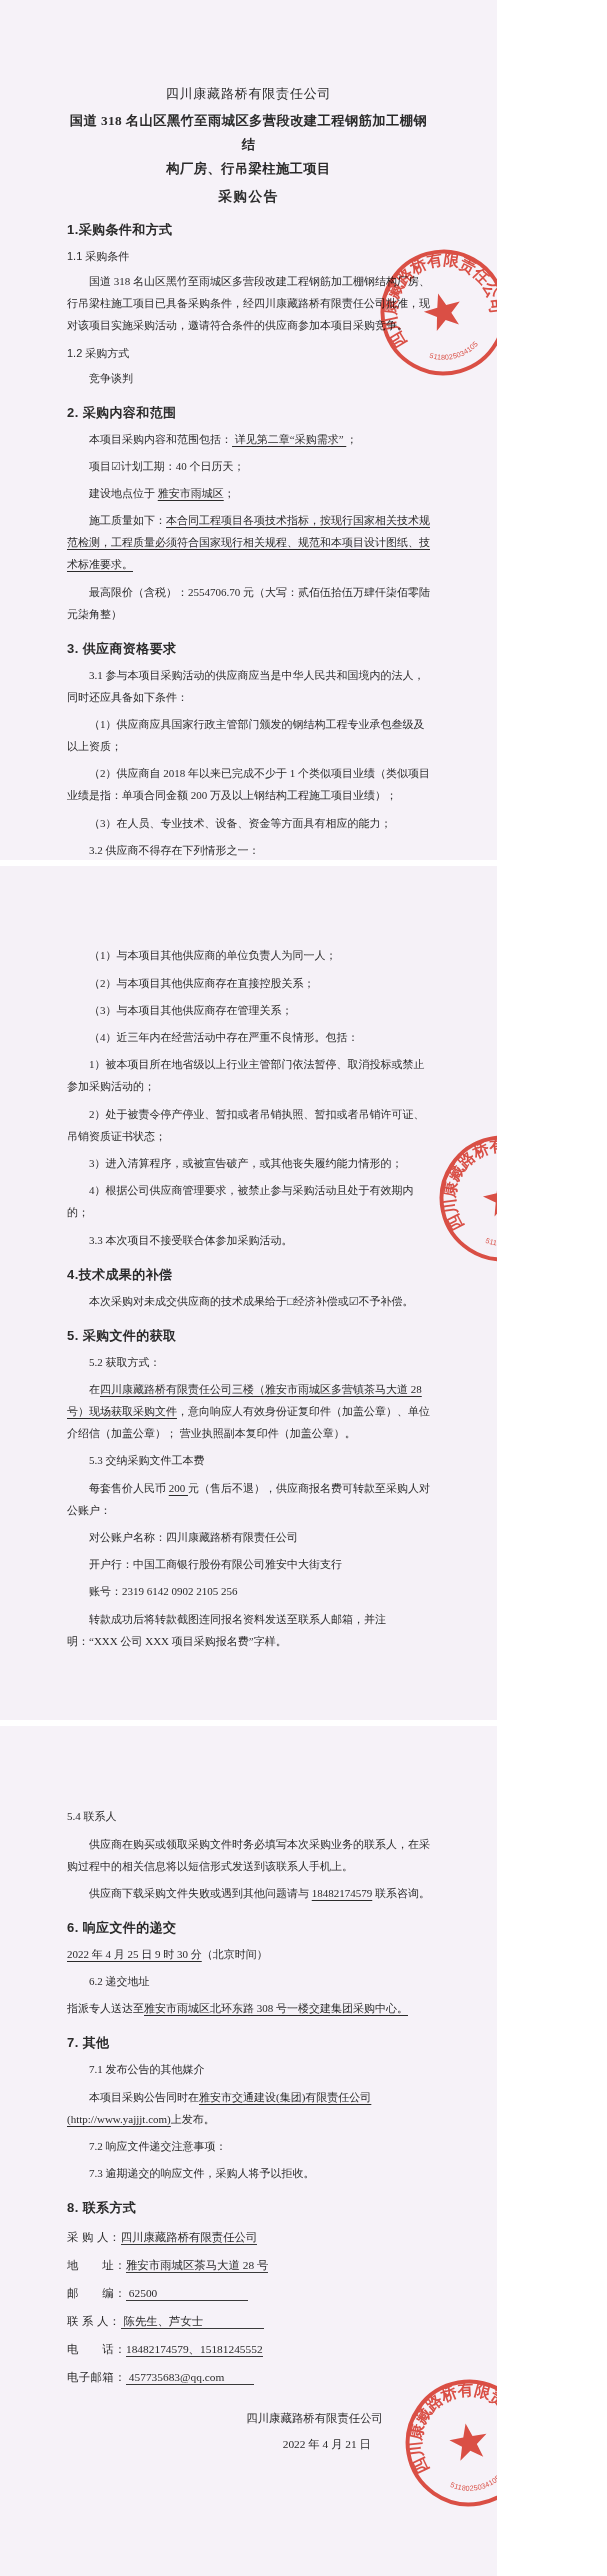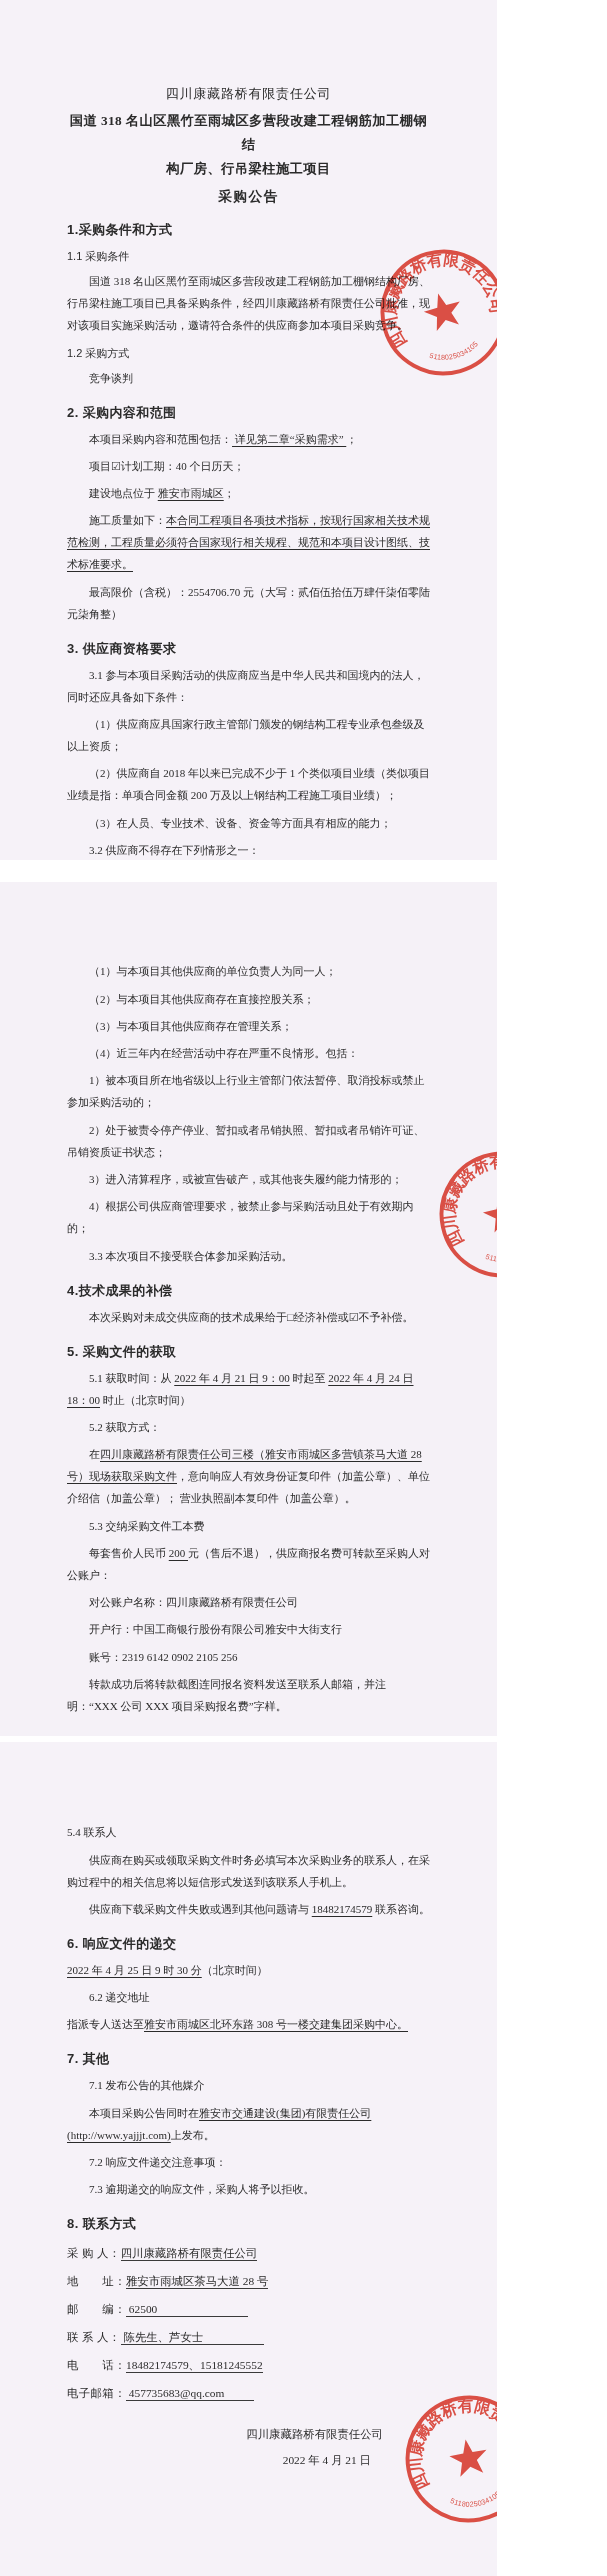--- a/index.html
+++ b/index.html
@@ -11,21 +11,21 @@
     -webkit-font-smoothing:antialiased;
   }
   .page{
     position:relative;
     width:497px;
     background:#f6f2f8;
     overflow:hidden;
     box-sizing:border-box;
   }
   #page1{height:860px;}
-  #page2{height:854px;margin-top:22px;background:#f5f1f7;}
+  #page2{height:854px;margin-top:6px;background:#f5f1f7;}
   #page3{height:850px;margin-top:6px;background:#f6f2f8;}
   .content{padding:0 67px;position:relative;}
   .sans{font-family:"Liberation Sans", sans-serif;}
 
   .company-line{
     padding-top:85px;
     text-align:center;
     font-size:13px;
     letter-spacing:0.8px;
   }
@@ -151,21 +151,20 @@
     <p class="p ind">1）被本项目所在地省级以上行业主管部门依法暂停、取消投标或禁止参加采购活动的；</p>
     <p class="p ind">2）处于被责令停产停业、暂扣或者吊销执照、暂扣或者吊销许可证、吊销资质证书状态；</p>
     <p class="p ind">3）进入清算程序，或被宣告破产，或其他丧失履约能力情形的；</p>
     <p class="p ind">4）根据公司供应商管理要求，被禁止参与采购活动且处于有效期内的；</p>
     <p class="p ind">3.3 本次项目不接受联合体参加采购活动。</p>
 
     <div class="h sans">4.技术成果的补偿</div>
     <p class="p ind">本次采购对未成交供应商的技术成果给于□经济补偿或☑不予补偿。</p>
 
     <div class="h sans">5. 采购文件的获取</div>
-    <p class="p ind"><span>5.1 获取时间：从 </span><span class="u">2022 年 4 月 21 日 9：00</span><span> 时起至 </span><span class="u">2022 年 4 月 24 日 18：00</span><span> 时止（北京时间）</span></p>
     <p class="p ind">5.2 获取方式：</p>
     <p class="p ind"><span>在</span><span class="u">四川康藏路桥有限责任公司三楼（雅安市雨城区多营镇茶马大道 28 号）现场获取采购文件</span><span>，意向响应人有效身份证复印件（加盖公章）、单位介绍信（加盖公章）； 营业执照副本复印件（加盖公章）。</span></p>
     <p class="p ind">5.3 交纳采购文件工本费</p>
     <p class="p ind"><span>每套售价人民币 </span><span class="u">200 </span><span>元（售后不退），供应商报名费可转款至采购人对公账户：</span></p>
     <p class="p ind">对公账户名称：四川康藏路桥有限责任公司</p>
     <p class="p ind">开户行：中国工商银行股份有限公司雅安中大街支行</p>
     <p class="p ind">账号：2319 6142 0902 2105 256</p>
     <p class="p ind">转款成功后将转款截图连同报名资料发送至联系人邮箱，并注明：“XXX 公司 XXX 项目采购报名费”字样。</p>
   </div>
 

